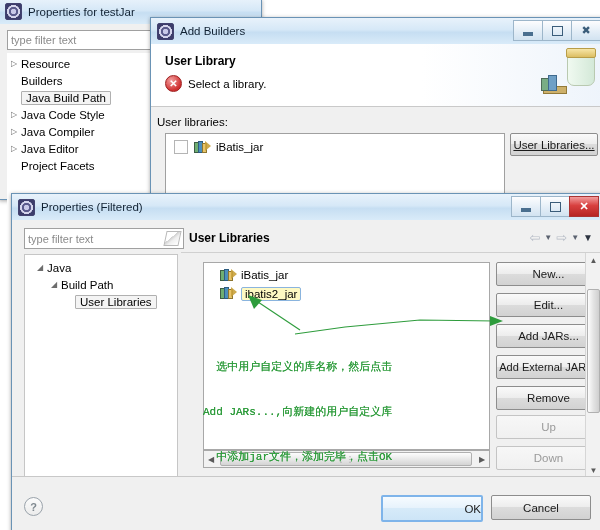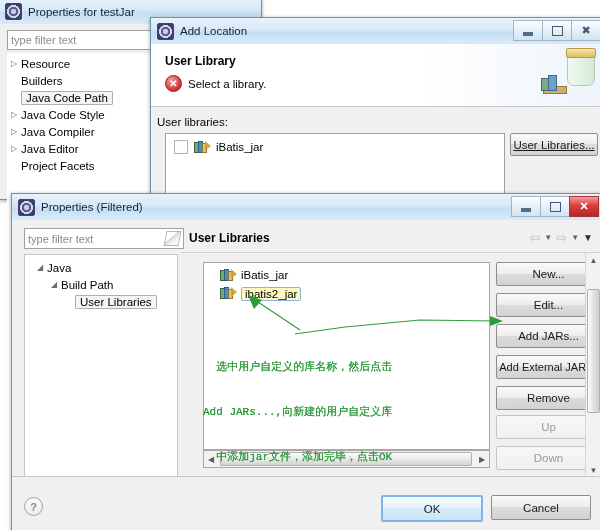--- a/index.html
+++ b/index.html
@@ -95,21 +95,21 @@
     border: 1px solid #8d8d8d;
     border-radius: 2px;
     background: linear-gradient(to bottom,#fafafa,#ededed 48%,#dcdcdc 50%,#d2d2d2);
     font-size: 11.5px;
     color: #1a1a1a;
     display: flex; align-items: center; justify-content: center;
     text-align: center;
     white-space: nowrap;
   }
   .btn.disabled { color: #9a9a9a; background: linear-gradient(to bottom,#f7f7f7,#f0f0f0); border-color:#c4c4c4; }
-  .btn.primary { border: 2px solid #7eb4ea; background: linear-gradient(to bottom,#f6fbff,#e6f2fc 48%,#d6eaf9 50%,#cde5f7); }
+  .btn.primary { border: 2px solid #7eb4ea; background: linear-gradient(to bottom,#f6fbff,#e6f2fc 48%,#d6eaf9 50%,#cde5f7); justify-content: flex-end; }
   .u { text-decoration: underline; }
 
   
   .lib-icon { position: relative; width: 16px; height: 13px; flex: 0 0 16px; }
   .lib-icon .b1, .lib-icon .b2, .lib-icon .b3 {
     position: absolute; bottom: 1px; width: 3px; height: 9px; border: 1px solid #3d5d45;
   }
   .lib-icon .b1 { left: 0; background: #6fae72; }
   .lib-icon .b2 { left: 4px; background: #4c8fbd; height: 10px; border-color:#2e5d80;}
   .lib-icon .b3 { left: 8px; background: #e8c469; height: 8px; border-color:#8d7631;}
@@ -223,21 +223,21 @@
         <div class="tree-item" style="padding-top:2px;">
           <span class="twisty">▷</span>
           <span>Resource</span>
         </div>
         <div class="tree-item">
           <span class="twisty"></span>
           <span>Builders</span>
         </div>
         <div class="tree-item">
           <span class="twisty"></span>
-          <span class="tree-sel">Java Code Path</span>
+          <span class="tree-sel">Java Build Path</span>
         </div>
         <div class="tree-item">
           <span class="twisty">▷</span>
           <span>Java Code Style</span>
         </div>
         <div class="tree-item">
           <span class="twisty">▷</span>
           <span>Java Compiler</span>
         </div>
         <div class="tree-item">
@@ -248,21 +248,21 @@
           <span class="twisty"></span>
           <span>Project Facets</span>
         </div>
       </div>
     </div>
   </div>
 
   <div class="window" style="left:150px; top:17px; width:452px; height:186px;">
     <div class="titlebar">
       <span class="eclipse-icon"></span>
-      <span class="title-text">Add Location</span>
+      <span class="title-text">Add Builders</span>
       <div class="wbtns">
         <div class="wbtn">
             <span class="min-glyph"></span>
           </div>
         <div class="wbtn">
             <span class="max-glyph"></span>
           </div>
         <div class="wbtn" style="color:#3b5d7a; background:linear-gradient(to bottom,#fdfdfe,#e4eef7 55%,#d2e3f1); font-weight:normal;">✖</div>
       </div>
     </div>

